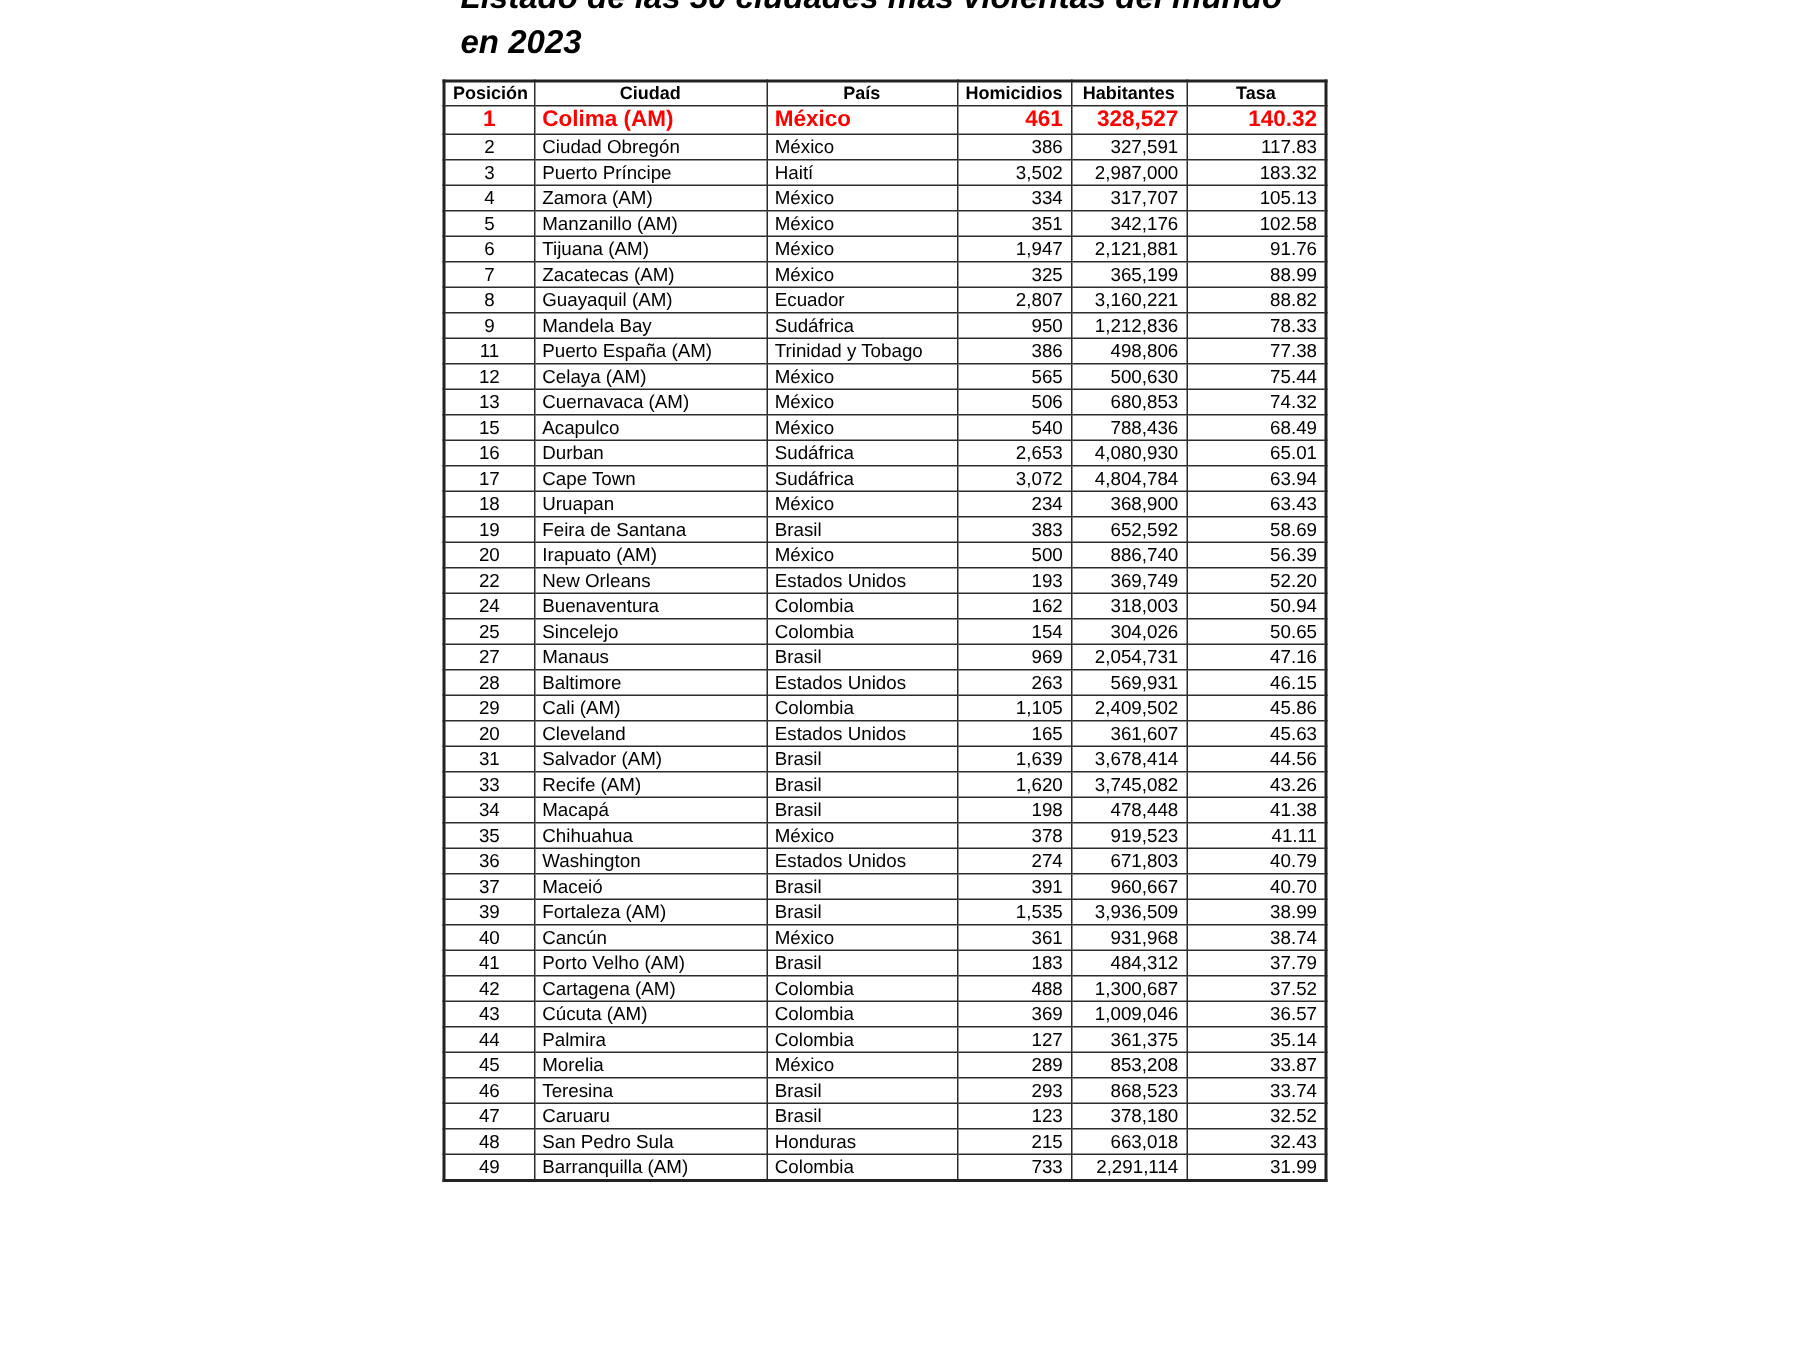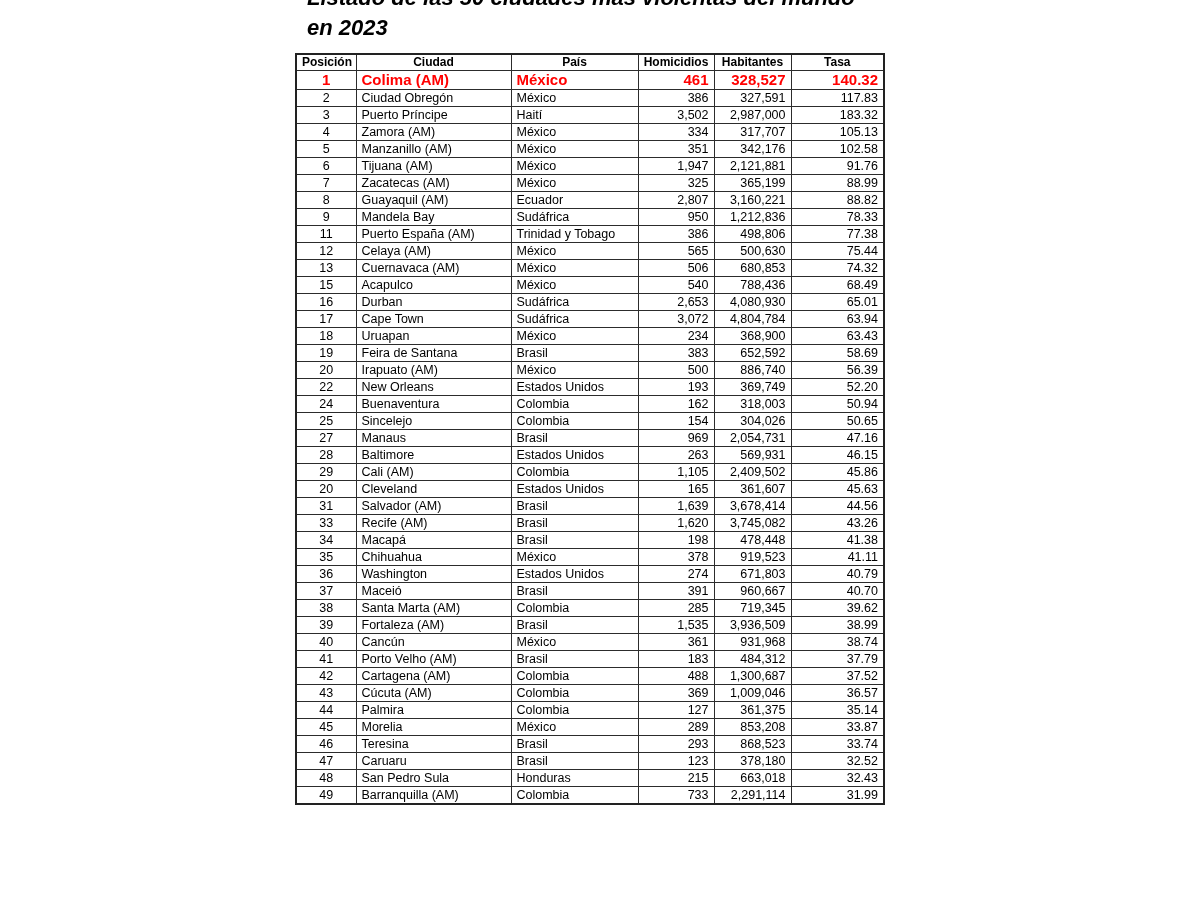--- a/index.html
+++ b/index.html
@@ -332,28 +332,20 @@
         </tr>
         <tr>
           <td class="a-c">37</td>
           <td class="a-l">Maceió</td>
           <td class="a-l">Brasil</td>
           <td class="a-r">391</td>
           <td class="a-r">960,667</td>
           <td class="a-r">40.70</td>
         </tr>
         <tr>
-          <td class="a-c">38</td>
-          <td class="a-l">Santa Marta (AM)</td>
-          <td class="a-l">Colombia</td>
-          <td class="a-r">285</td>
-          <td class="a-r">719,345</td>
-          <td class="a-r">39.62</td>
-        </tr>
-        <tr>
           <td class="a-c">39</td>
           <td class="a-l">Fortaleza (AM)</td>
           <td class="a-l">Brasil</td>
           <td class="a-r">1,535</td>
           <td class="a-r">3,936,509</td>
           <td class="a-r">38.99</td>
         </tr>
         <tr>
           <td class="a-c">40</td>
           <td class="a-l">Cancún</td>

